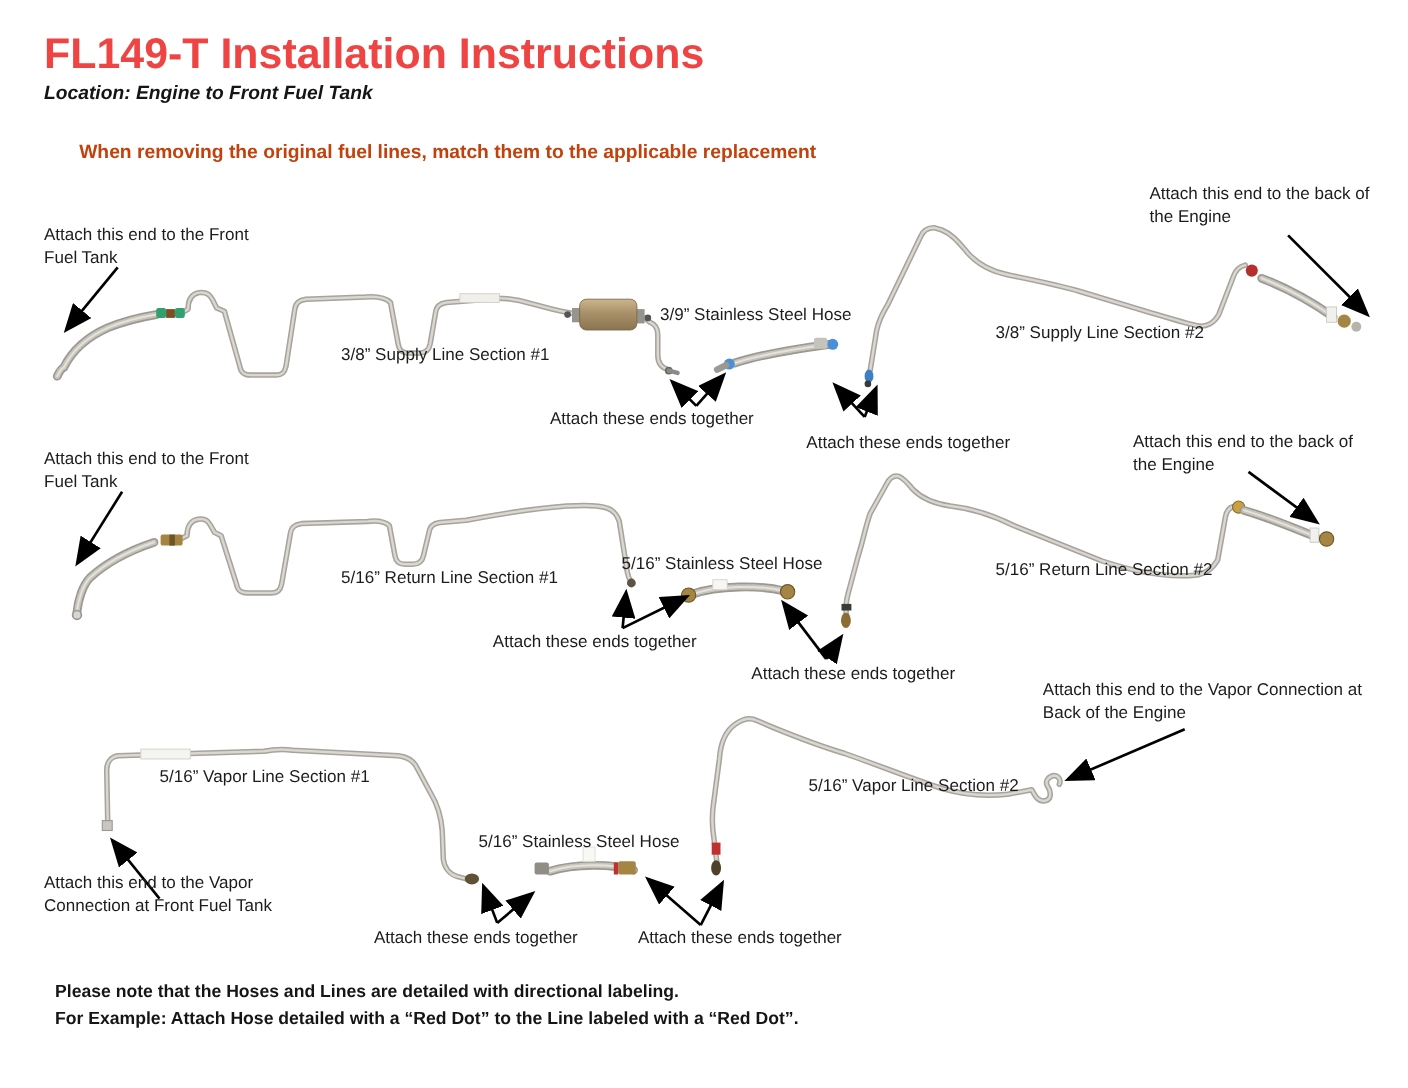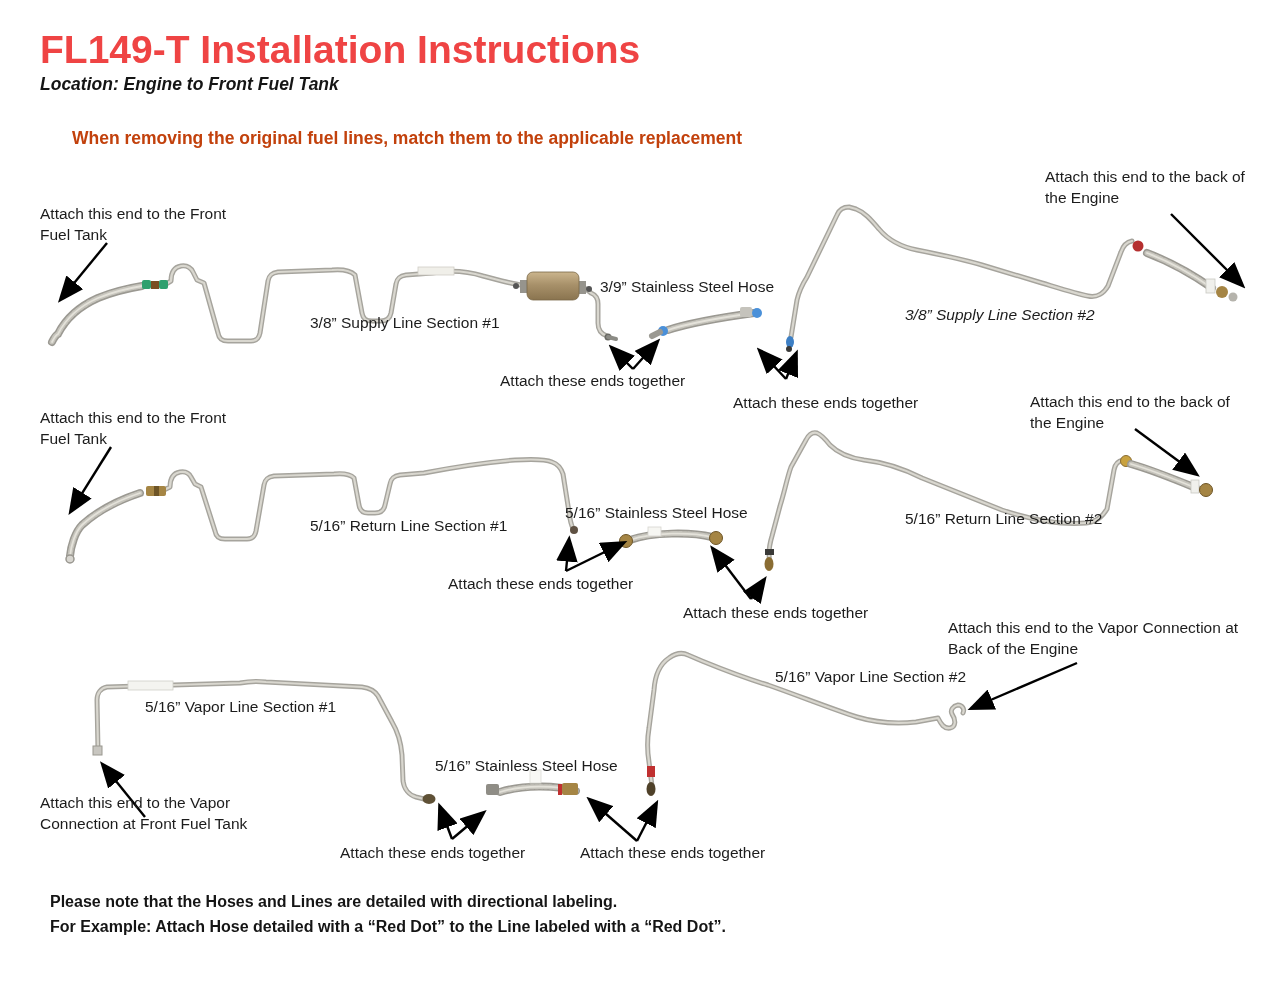--- a/index.html
+++ b/index.html
@@ -198,35 +198,35 @@
 
   <div class="title">FL149-T Installation Instructions</div>
   <div class="subtitle">Location: Engine to Front Fuel Tank</div>
   <div class="instruction">When removing the original fuel lines, match them to the applicable replacement</div>
 
   <div class="lbl wrap" style="left:40px;top:203px;width:215px;">Attach this end to the Front Fuel Tank</div>
   <div class="lbl" style="left:310px;top:312px;text-align:center;">3/8” Supply Line Section #1</div>
   <div class="lbl" style="left:600px;top:276px;">3/9” Stainless Steel Hose</div>
   <div class="lbl" style="left:500px;top:370px;">Attach these ends together</div>
   <div class="lbl" style="left:733px;top:392px;">Attach these ends together</div>
-  <div class="lbl" style="left:905px;top:304px;font-style:italic;">3/8” Supply Line Section #2</div>
+  <div class="lbl" style="left:905px;top:292px;">3/8” Supply Line Section #2</div>
   <div class="lbl wrap" style="left:1045px;top:166px;width:222px;">Attach this end to the back of the Engine</div>
 
   <div class="lbl wrap" style="left:40px;top:407px;width:215px;">Attach this end to the Front Fuel Tank</div>
   <div class="lbl" style="left:310px;top:515px;">5/16” Return Line Section #1</div>
   <div class="lbl" style="left:565px;top:502px;">5/16” Stainless Steel Hose</div>
   <div class="lbl" style="left:448px;top:573px;">Attach these ends together</div>
   <div class="lbl" style="left:683px;top:602px;">Attach these ends together</div>
   <div class="lbl" style="left:905px;top:508px;">5/16” Return Line Section #2</div>
   <div class="lbl wrap" style="left:1030px;top:391px;width:222px;">Attach this end to the back of the Engine</div>
 
   <div class="lbl" style="left:145px;top:696px;">5/16” Vapor Line Section #1</div>
   <div class="lbl wrap" style="left:40px;top:792px;width:235px;">Attach this end to the Vapor Connection at Front Fuel Tank</div>
   <div class="lbl" style="left:435px;top:755px;">5/16” Stainless Steel Hose</div>
   <div class="lbl" style="left:340px;top:842px;">Attach these ends together</div>
   <div class="lbl" style="left:580px;top:842px;">Attach these ends together</div>
-  <div class="lbl" style="left:735px;top:666px;margin-left:40px;">5/16” Vapor Line Section #2</div>
+  <div class="lbl" style="left:735px;top:704px;">5/16” Vapor Line Section #2</div>
   <div class="lbl wrap" style="left:948px;top:617px;width:295px;">Attach this end to the Vapor Connection at  Back of the Engine</div>
 
   <div class="footer-line" style="top:893px;">Please note that the Hoses and Lines are detailed with directional labeling.</div>
   <div class="footer-line" style="top:918px;">For Example: Attach Hose detailed with a “Red Dot” to the Line labeled with a “Red Dot”.</div>
 
 </div>
 
 </body></html>

